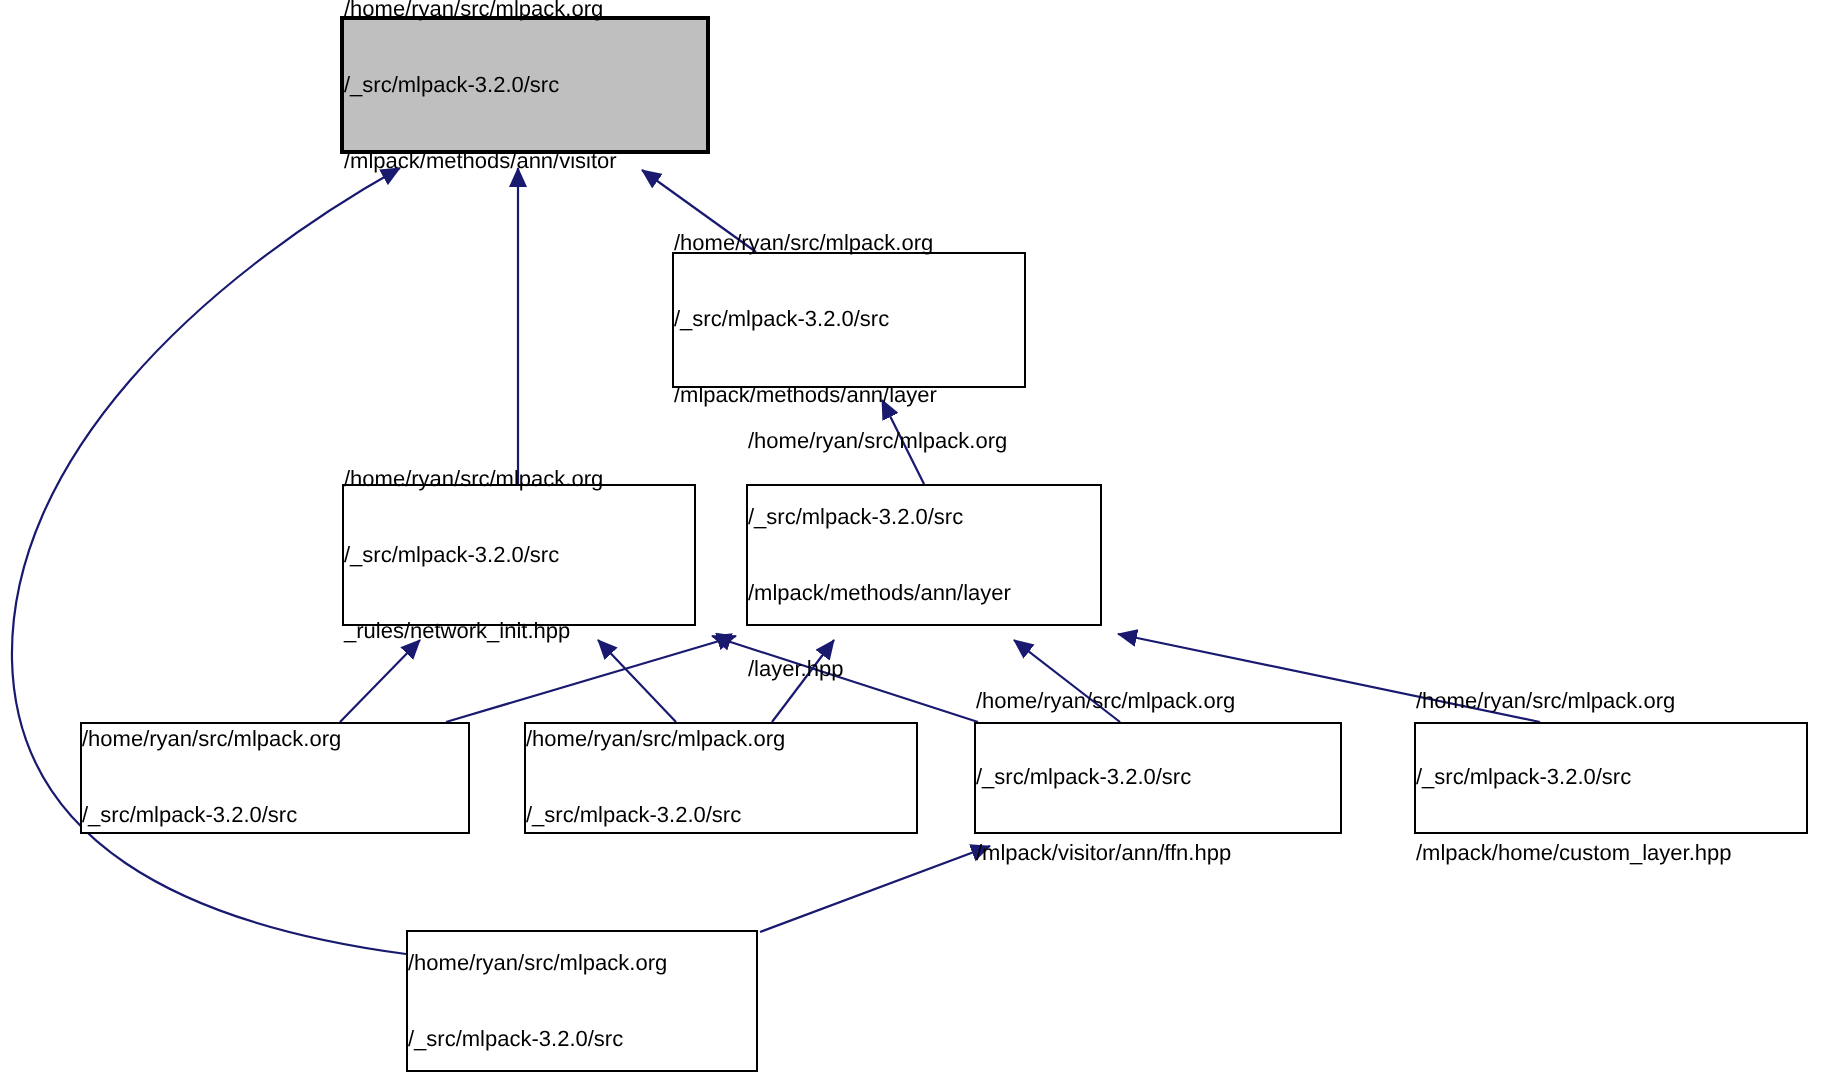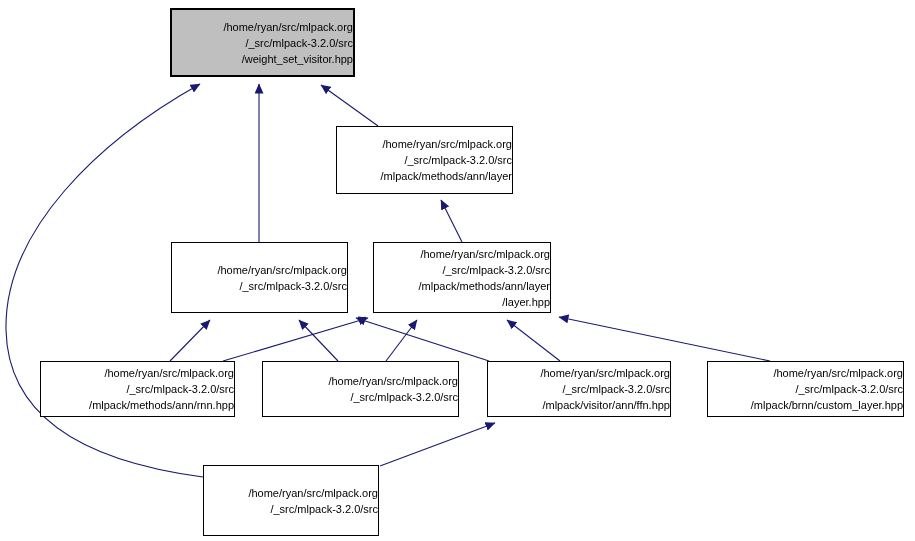--- a/index.html
+++ b/index.html
@@ -7,22 +7,23 @@
     width:915px;height:541px;position:relative;background:#ffffff;
     font-family:"Liberation Sans","DejaVu Sans",sans-serif;
     overflow:hidden;
   }
   #canvas{position:absolute;left:0;top:0;width:915px;height:541px;}
   svg.edges{position:absolute;left:0;top:0;z-index:1;}
   .node{
     position:absolute;z-index:2;box-sizing:border-box;
     background:#ffffff;border:1px solid #000000;
     display:flex;flex-direction:column;justify-content:center;
-    text-align:right;font-size:11px;line-height:16px;color:#000000;
+    text-align:left;font-size:11px;line-height:16px;color:#000000;
     cursor:pointer;
+    gap:22px;
   }
   .node.highlighted{background:#bfbfbf;border-width:2px;}
   .node span{display:block;white-space:nowrap;}
   
   #n-weight-set-visitor{left:170px;top:8px;width:185px;height:69px;}
   #n-weight-norm{left:336px;top:126px;width:177px;height:68px;}
   #n-network-init{left:171px;top:242px;width:177px;height:71px;}
   #n-layer{left:373px;top:242px;width:178px;height:71px;}
   #n-rnn{left:40px;top:361px;width:195px;height:56px;}
   #n-brnn{left:262px;top:361px;width:197px;height:56px;}
@@ -52,62 +53,62 @@
     <path class="edge" d="M223,361 L368,318" marker-end="url(#arrow)"></path>
     <path class="edge" d="M386,361 L417,320" marker-end="url(#arrow)"></path>
     <path class="edge" d="M560,361 L507,320" marker-end="url(#arrow)"></path>
     <path class="edge" d="M770,361 L559,317" marker-end="url(#arrow)"></path>
     <path class="edge" d="M380,466 L495,423" marker-end="url(#arrow)"></path>
   </svg>
 
   <div id="n-weight-set-visitor" class="node highlighted">
     <span>/home/ryan/src/mlpack.org</span>
     <span>/_src/mlpack-3.2.0/src</span>
-    <span>/weight_set_visitor.hpp</span>
+    <span>/mlpack/methods/ann/visitor</span>
   </div>
 
   <div id="n-weight-norm" class="node">
     <span>/home/ryan/src/mlpack.org</span>
     <span>/_src/mlpack-3.2.0/src</span>
     <span>/mlpack/methods/ann/layer</span>
   </div>
 
   <div id="n-network-init" class="node">
     <span>/home/ryan/src/mlpack.org</span>
     <span>/_src/mlpack-3.2.0/src</span>
+    <span>_rules/network_init.hpp</span>
   </div>
 
   <div id="n-layer" class="node">
     <span>/home/ryan/src/mlpack.org</span>
     <span>/_src/mlpack-3.2.0/src</span>
     <span>/mlpack/methods/ann/layer</span>
     <span>/layer.hpp</span>
   </div>
 
   <div id="n-rnn" class="node">
     <span>/home/ryan/src/mlpack.org</span>
     <span>/_src/mlpack-3.2.0/src</span>
-    <span>/mlpack/methods/ann/rnn.hpp</span>
   </div>
 
   <div id="n-brnn" class="node">
     <span>/home/ryan/src/mlpack.org</span>
     <span>/_src/mlpack-3.2.0/src</span>
   </div>
 
   <div id="n-ffn" class="node">
     <span>/home/ryan/src/mlpack.org</span>
     <span>/_src/mlpack-3.2.0/src</span>
     <span>/mlpack/visitor/ann/ffn.hpp</span>
   </div>
 
   <div id="n-custom-layer" class="node">
     <span>/home/ryan/src/mlpack.org</span>
     <span>/_src/mlpack-3.2.0/src</span>
-    <span>/mlpack/brnn/custom_layer.hpp</span>
+    <span>/mlpack/home/custom_layer.hpp</span>
   </div>
 
   <div id="n-gan" class="node">
     <span>/home/ryan/src/mlpack.org</span>
     <span>/_src/mlpack-3.2.0/src</span>
   </div>
 
 </div>
 
 </body></html>

